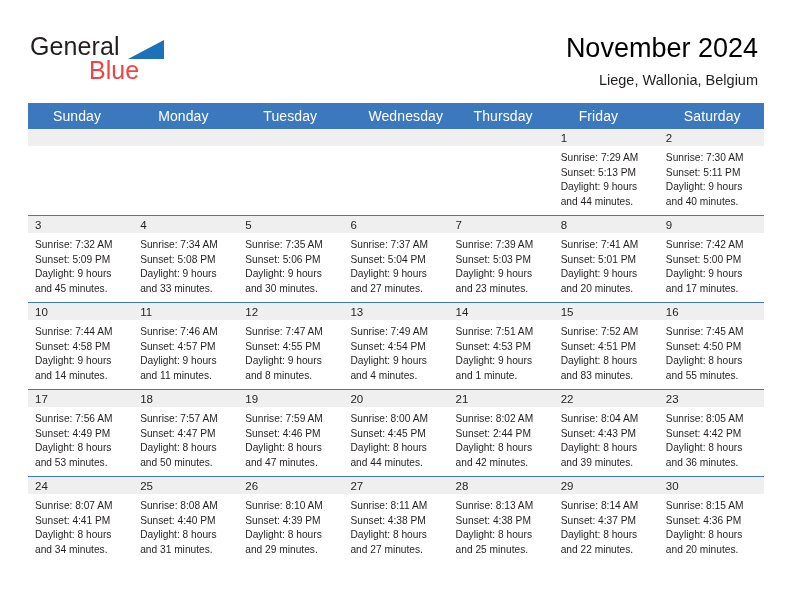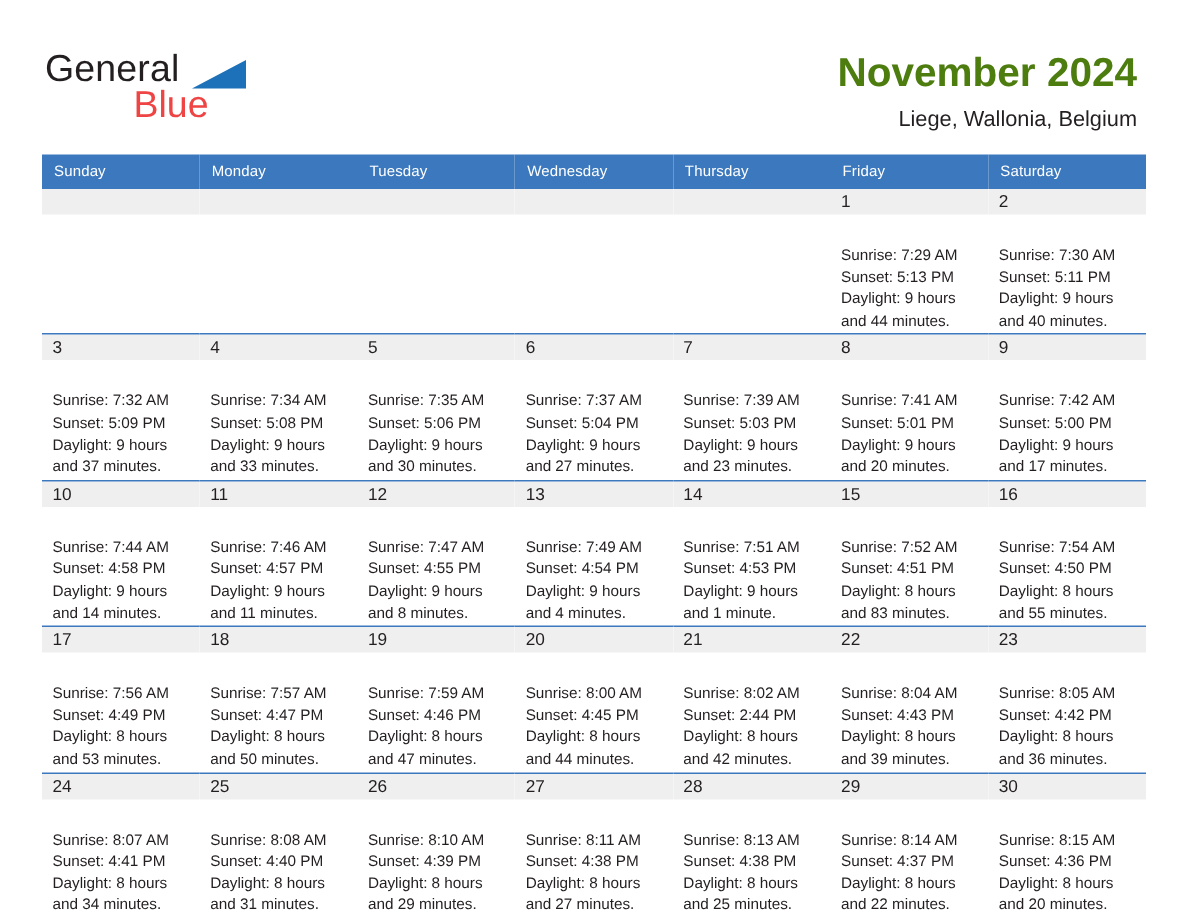--- a/index.html
+++ b/index.html
@@ -67,22 +67,22 @@
   }
   .title-block {
     position: absolute;
     right: 34px;
     top: 32px;
     text-align: right;
   }
   .cal-title {
     font-size: 27px;
     line-height: 32px;
-    color: #4d7c0f;
-    font-weight: bold;
+    color: #000000;
+    font-weight: normal;
     margin: 0;
     white-space: nowrap;
   }
   .cal-subtitle {
     font-size: 14.5px;
     line-height: 20px;
     color: #231f20;
     margin: 6px 0 12px 0;
     white-space: nowrap;
   }
@@ -92,24 +92,24 @@
     position: absolute;
     left: 28px;
     top: 103px;
     width: 736px;
     border-collapse: collapse;
     table-layout: fixed;
   }
   .calendar th {
     background: #3b78bd;
     color: #ffffff;
-    font-size: 10px;
+    font-size: 14px;
     font-weight: normal;
     text-align: left;
-    padding: 5px 0 5px 8px;
+    padding: 5px 0 5px 25px;
     height: 13px;
     border: none;
     letter-spacing: 0.1px;
   }
   .calendar td {
     vertical-align: top;
     padding: 0;
     border: none;
     width: 105.1px;
     height: 86px;
@@ -125,21 +125,20 @@
     background: #efefef;
     height: 17px;
     line-height: 17px;
     padding: 1px 0 1px 7px;
     font-size: 11.5px;
     color: #231f20;
     box-sizing: border-box;
   }
   .cell-body {
     padding: 5px 6px 0 7px;
-    margin-top: 16px;
   }
   .cell-line {
     font-size: 10.2px;
     line-height: 14.6px;
     color: #231f20;
     white-space: nowrap;
   }
   .cell-empty .daynum-band {
     background: #efefef;
   }
@@ -242,21 +241,21 @@
             </div>
           </td>
         </tr>
         <tr class="week-row">
           <td class="day-cell">
             <div class="daynum-band">3</div>
             <div class="cell-body">
               <div class="cell-line">Sunrise: 7:32 AM</div>
               <div class="cell-line">Sunset: 5:09 PM</div>
               <div class="cell-line">Daylight: 9 hours</div>
-              <div class="cell-line">and 37 minutes.</div>
+              <div class="cell-line">and 45 minutes.</div>
             </div>
           </td>
           <td class="day-cell">
             <div class="daynum-band">4</div>
             <div class="cell-body">
               <div class="cell-line">Sunrise: 7:34 AM</div>
               <div class="cell-line">Sunset: 5:08 PM</div>
               <div class="cell-line">Daylight: 9 hours</div>
               <div class="cell-line">and 33 minutes.</div>
             </div>
@@ -358,21 +357,21 @@
             <div class="cell-body">
               <div class="cell-line">Sunrise: 7:52 AM</div>
               <div class="cell-line">Sunset: 4:51 PM</div>
               <div class="cell-line">Daylight: 8 hours</div>
               <div class="cell-line">and 83 minutes.</div>
             </div>
           </td>
           <td class="day-cell">
             <div class="daynum-band">16</div>
             <div class="cell-body">
-              <div class="cell-line">Sunrise: 7:54 AM</div>
+              <div class="cell-line">Sunrise: 7:45 AM</div>
               <div class="cell-line">Sunset: 4:50 PM</div>
               <div class="cell-line">Daylight: 8 hours</div>
               <div class="cell-line">and 55 minutes.</div>
             </div>
           </td>
         </tr>
         <tr class="week-row">
           <td class="day-cell">
             <div class="daynum-band">17</div>
             <div class="cell-body">

